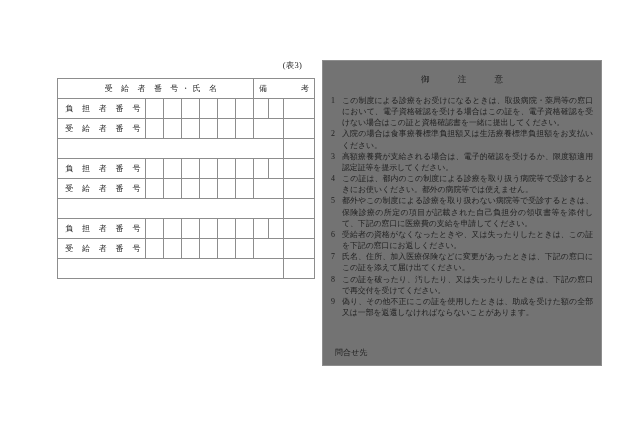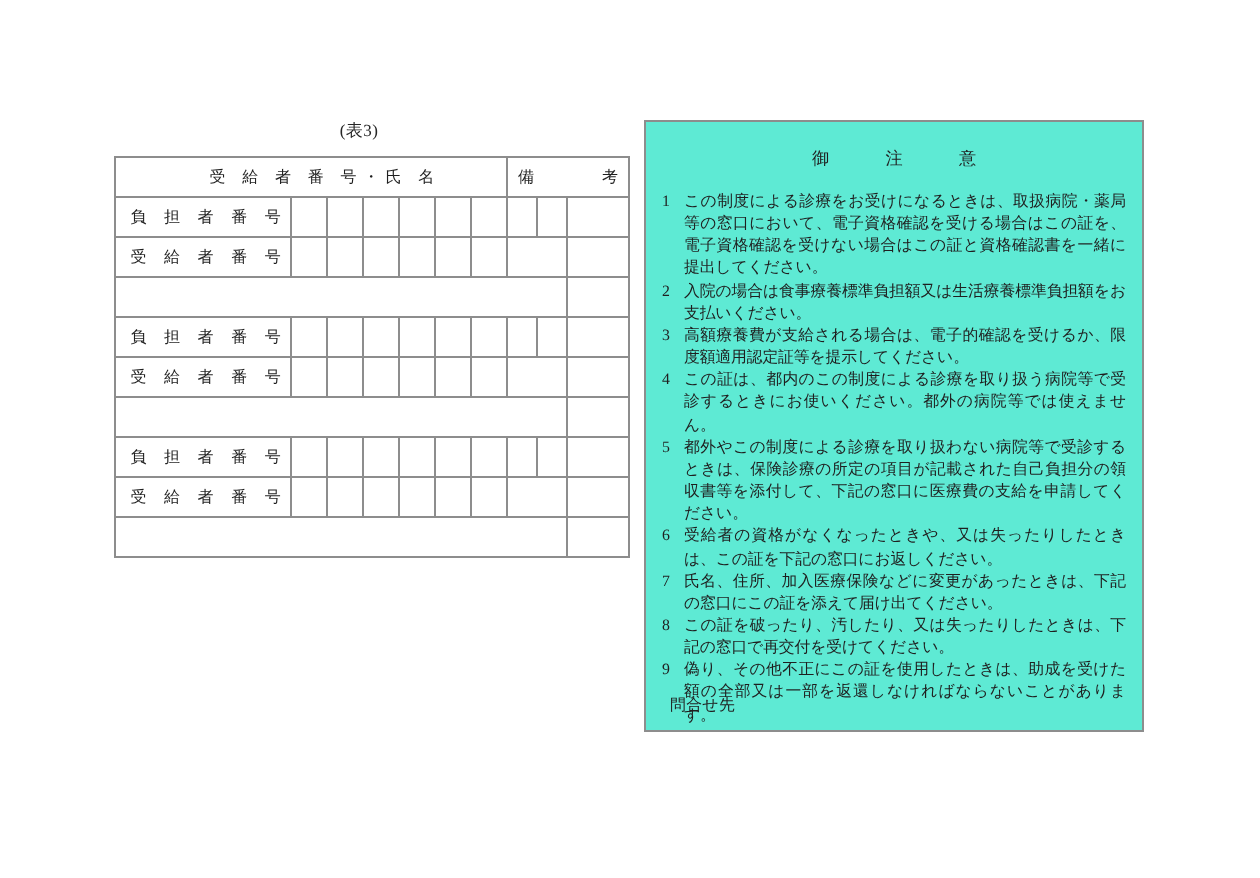--- a/index.html
+++ b/index.html
@@ -30,20 +30,21 @@
   }
   .sheet-caption {
     text-align: center;
     font-size: 8.5px;
     letter-spacing: 0.2px;
     margin-bottom: 6px;
     color: #262626;
   }
   .left-caption {
     width: 100%;
+    text-align: right;
   }
 
   table.grid {
     border-collapse: collapse;
     table-layout: fixed;
     width: 245px;
     border: 1px solid #8d8d8d;
   }
   table.grid td {
     border: 1px solid #8d8d8d;
@@ -86,25 +87,25 @@
 
   
   .right-pane {
     position: absolute;
     left: 322px;
     top: 60px;
     width: 252px;
   }
   .notice-box {
     border: 1px solid #8d8d8d;
-    width: 250px;
+    width: 280px;
     height: 306px;
     box-sizing: border-box;
     position: relative;
-    background: #5eead4;
+    background: #737373;
   }
   .notice-title {
     text-align: center;
     font-size: 8.6px;
     letter-spacing: 13px;
     padding-left: 13px;
     margin-top: 13px;
     margin-bottom: 9px;
     color: #1f1f1f;
   }

